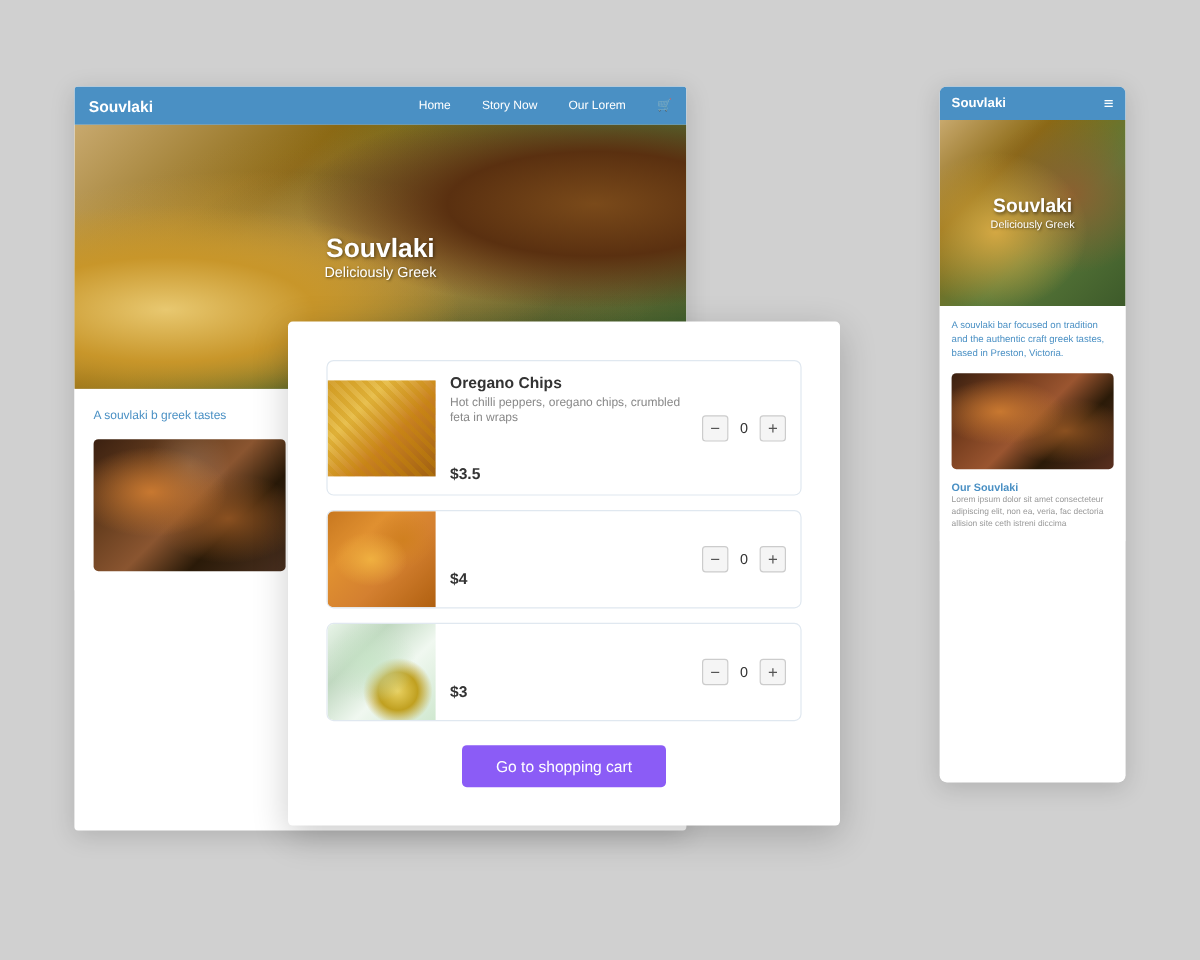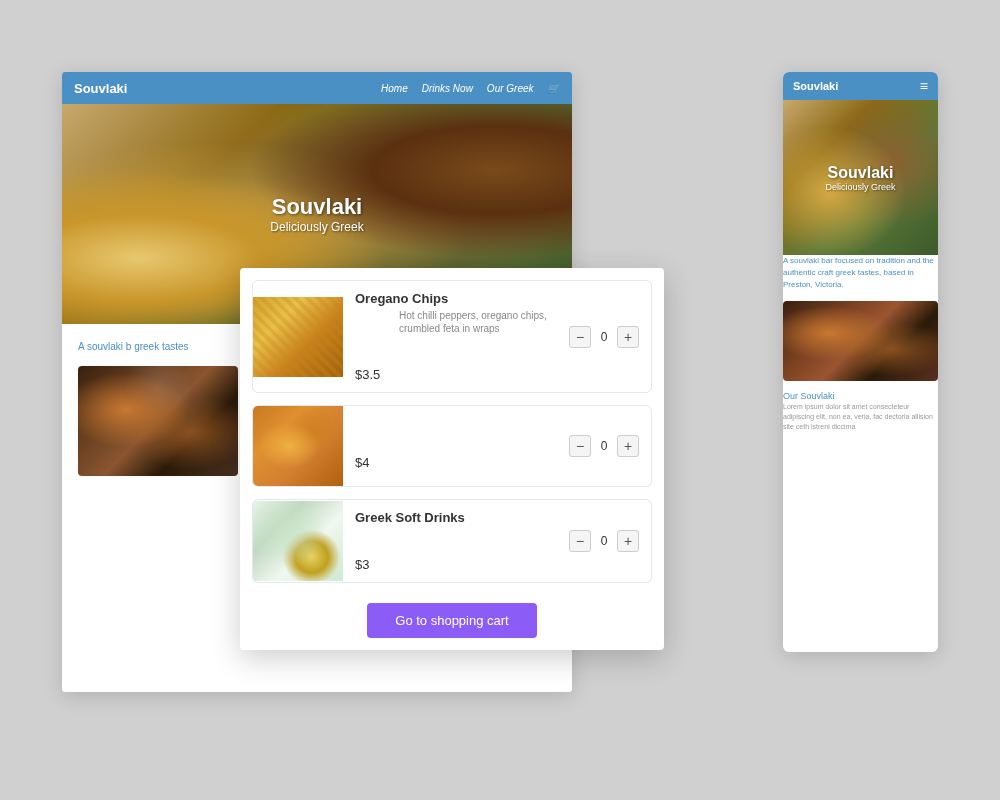--- a/index.html
+++ b/index.html
@@ -34,23 +34,22 @@
       padding: 0 12px;
       justify-content: space-between;
     }
     .desktop-nav .brand {
       color: #fff;
       font-size: 13px;
       font-weight: bold;
     }
     .desktop-nav .nav-links {
       display: flex;
-      gap: 14px;
-      align-items: center;
-      font-style: italic;
+      gap: 26px;
+      align-items: center;
     }
     .desktop-nav .nav-links span {
       color: #fff;
       font-size: 10px;
       cursor: pointer;
     }
     .desktop-nav .cart-icon {
       color: #fff;
       font-size: 12px;
     }
@@ -124,25 +123,25 @@
         radial-gradient(ellipse at 30% 40%, #c87830 0%, transparent 40%),
         radial-gradient(ellipse at 70% 60%, #8a5020 0%, transparent 40%),
         radial-gradient(ellipse at 50% 20%, #ffffff22 0%, transparent 30%);
     }
 
     
     .order-modal {
       position: absolute;
       left: 240px;
       top: 268px;
-      width: 424px;
+      width: 460px;
       background: #fff;
       box-shadow: 0 8px 30px rgba(0,0,0,0.2);
       border-radius: 4px;
-      padding: 12px;
+      padding: 32px;
       z-index: 10;
     }
 
     .menu-item {
       display: flex;
       align-items: center;
       border: 1px solid #e0e8f0;
       border-radius: 6px;
       margin-bottom: 12px;
       overflow: hidden;
@@ -196,26 +195,25 @@
       font-size: 13px;
       font-weight: bold;
       color: #333;
       margin-bottom: 3px;
     }
     .menu-item-desc {
       font-size: 10px;
       color: #888;
       line-height: 1.3;
       margin-bottom: 6px;
-      margin-left: 44px;
     }
     .menu-item-price {
       font-size: 13px;
       color: #333;
-      font-weight: 400;
+      font-weight: 700;
       margin-top: 32px;
     }
     .quantity-control {
       display: flex;
       align-items: center;
       gap: 6px;
       margin-right: 12px;
     }
     .qty-btn {
       width: 22px;
@@ -309,20 +307,21 @@
       font-size: 16px;
       font-weight: bold;
       text-shadow: 1px 1px 3px rgba(0,0,0,0.5);
     }
     .mobile-hero-text p {
       font-size: 9px;
       text-shadow: 1px 1px 2px rgba(0,0,0,0.5);
     }
 
     .mobile-content {
+      padding: 10px;
       background: #fff;
     }
     .mobile-about-text {
       color: #4a90c4;
       font-size: 8px;
       line-height: 1.5;
       margin-bottom: 10px;
     }
     .mobile-food-img {
       width: 100%;
@@ -337,40 +336,40 @@
       content: '';
       position: absolute;
       inset: 0;
       background:
         radial-gradient(ellipse at 30% 40%, #c87830 0%, transparent 40%),
         radial-gradient(ellipse at 70% 60%, #8a5020 0%, transparent 40%);
     }
     .mobile-our-souvlaki {
       color: #4a90c4;
       font-size: 9px;
-      font-weight: normal;
+      font-weight: bold;
       margin-bottom: 1px;
     }
     .mobile-lorem {
       color: #999;
       font-size: 7px;
       line-height: 1.4;
     }
   </style>
 </head>
 <body>
 
 <div class="desktop-mockup">
 
   <div class="desktop-nav">
     <span class="brand">Souvlaki</span>
     <div class="nav-links">
       <span>Home</span>
-      <span>Drinks Now</span>
-      <span>Our Greek</span>
+      <span>Story Now</span>
+      <span>Our Lorem</span>
       <span class="cart-icon">🛒</span>
     </div>
   </div>
 
   <div class="desktop-hero">
     <div class="desktop-hero-bg"></div>
     <div class="desktop-hero-food"></div>
     <div class="desktop-hero-text">
       <h1>Souvlaki</h1>
       <p>Deliciously Greek</p>
@@ -408,21 +407,20 @@
     <div class="quantity-control">
       <div class="qty-btn">−</div>
       <span class="qty-value">0</span>
       <div class="qty-btn">+</div>
     </div>
   </div>
 
   <div class="menu-item">
     <div class="menu-item-img img-drinks"></div>
     <div class="menu-item-info">
-      <div class="menu-item-name">Greek Soft Drinks</div>
       <div class="menu-item-price">$3</div>
     </div>
     <div class="quantity-control">
       <div class="qty-btn">−</div>
       <span class="qty-value">0</span>
       <div class="qty-btn">+</div>
     </div>
   </div>
 
   <div class="cart-btn-container">

